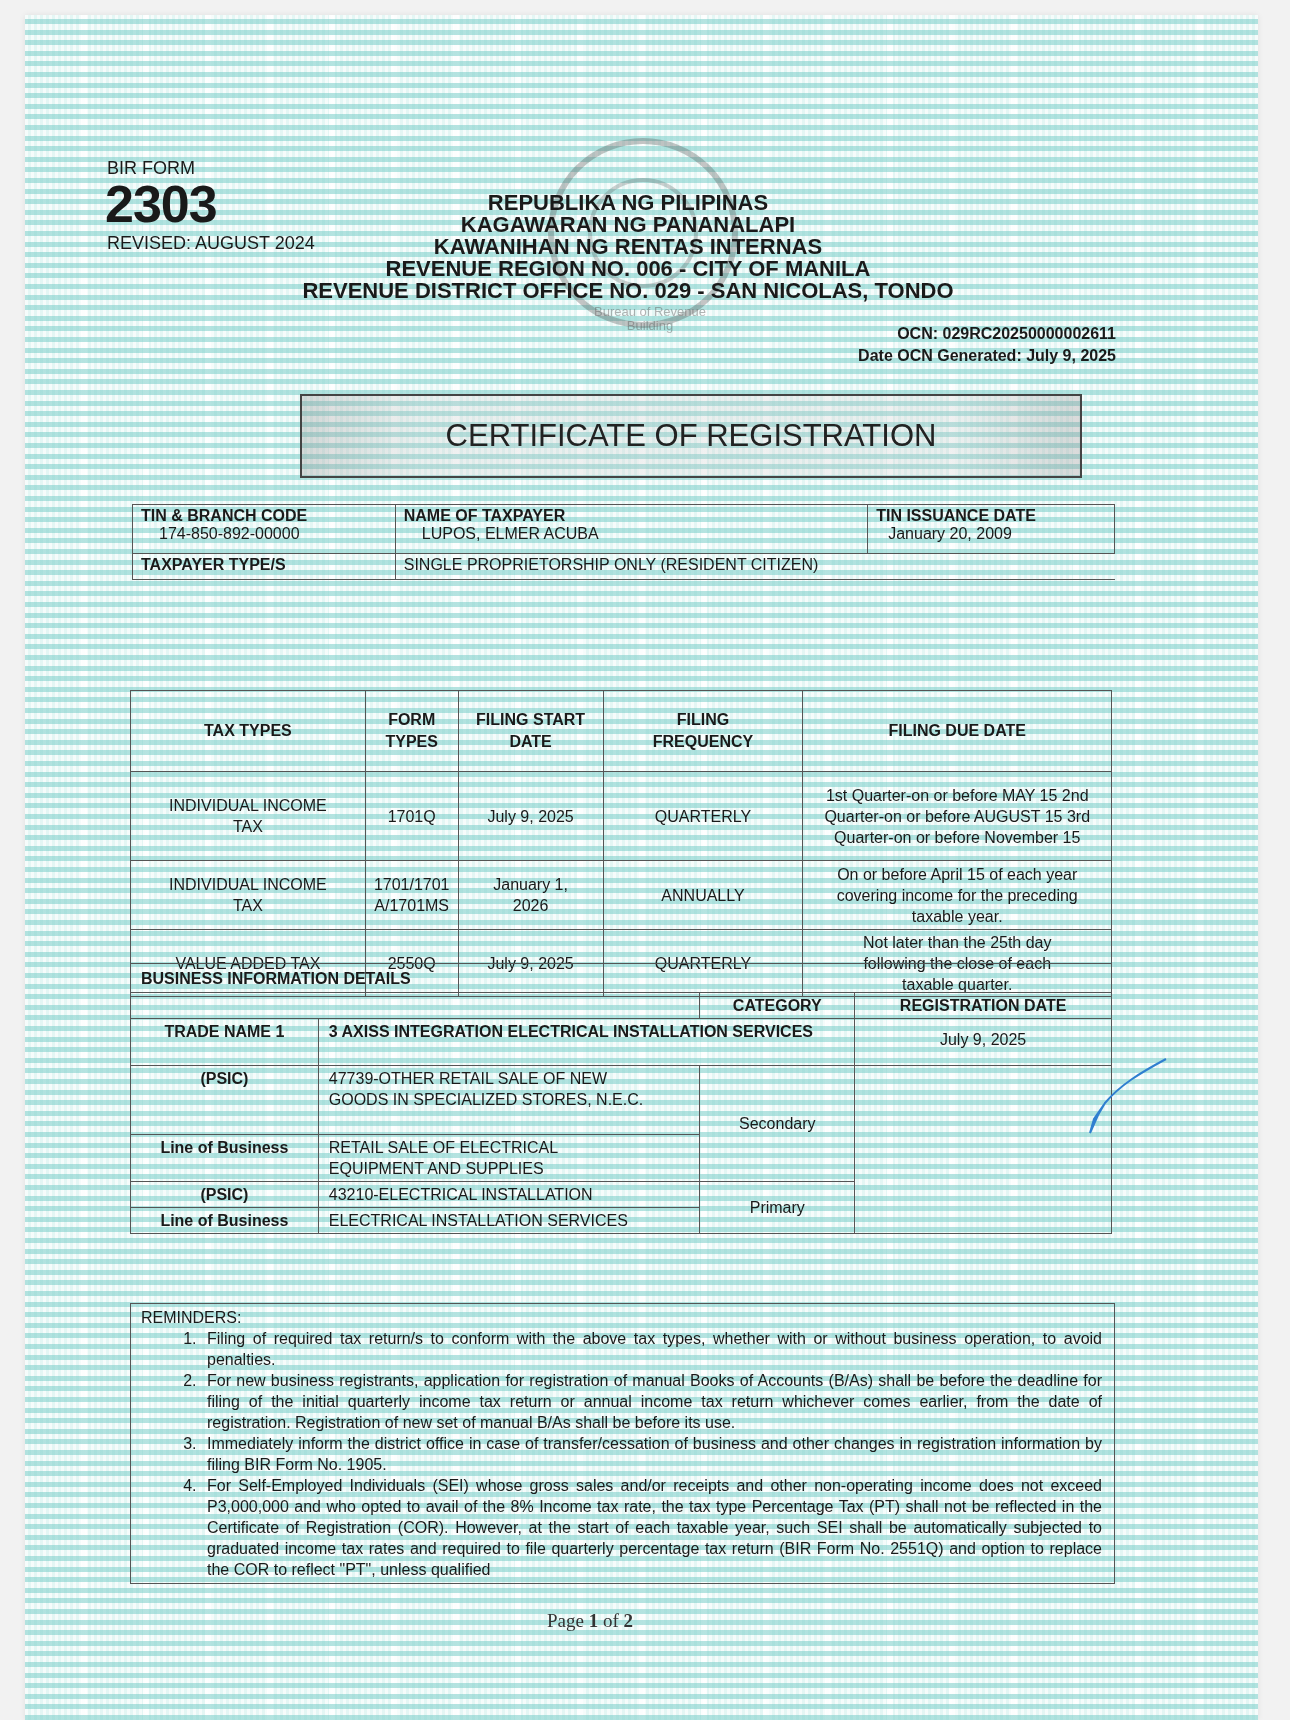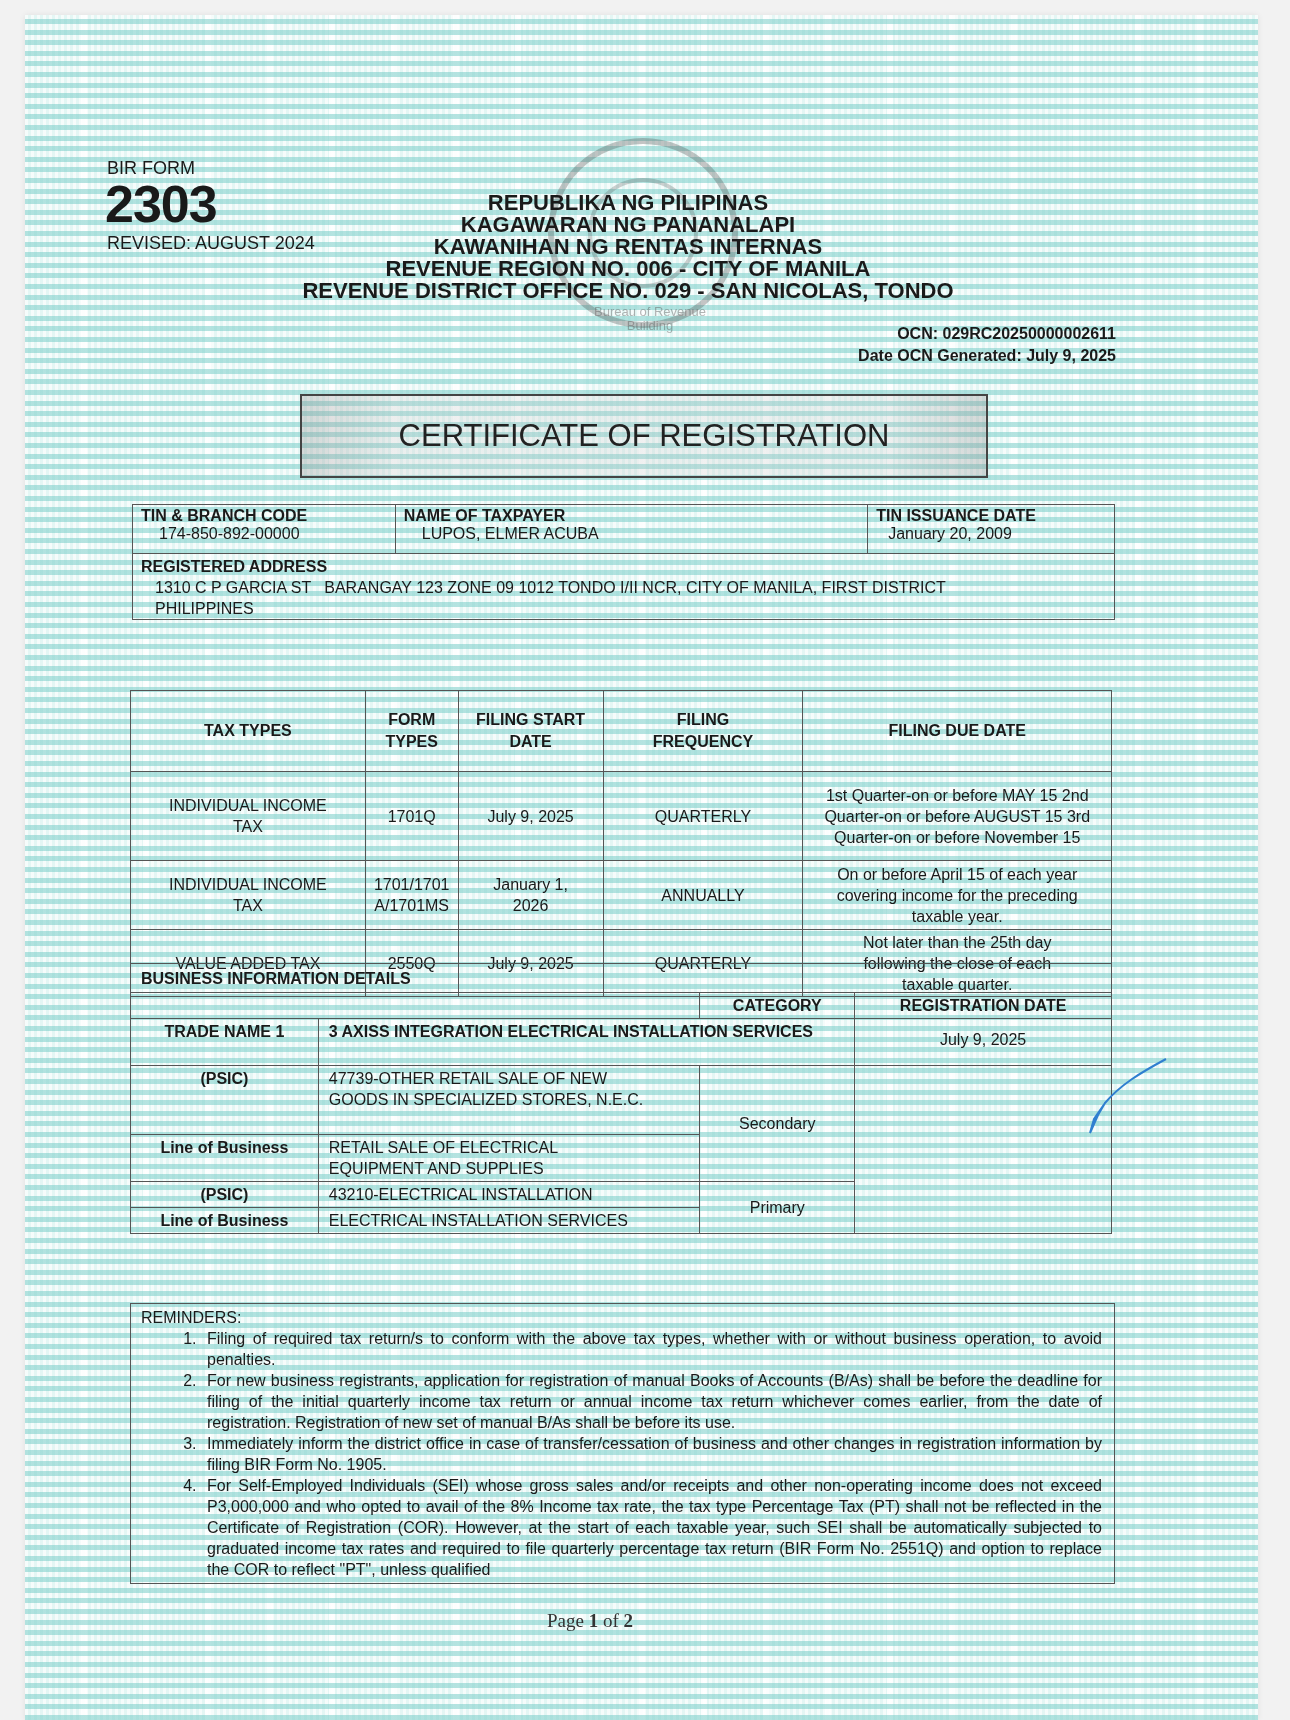--- a/index.html
+++ b/index.html
@@ -13,21 +13,21 @@
   }
   .abs { position:absolute; }
   .seal { position:absolute; left:548px; top:138px; width:190px; height:190px; border-radius:50%; border:6px solid rgba(90,90,90,0.35); box-sizing:border-box; }
   .seal-inner { position:absolute; left:588px; top:178px; width:110px; height:110px; border-radius:50%; border:4px solid rgba(90,90,90,0.28); box-sizing:border-box; }
   .seal-text { position:absolute; left:590px; top:305px; width:120px; text-align:center; font-size:13px; color:rgba(90,90,90,0.45); line-height:14px; }
   .formlabel { left:107px; top:158px; font-size:18px; }
   .formnum { left:105px; top:176px; font-size:52px; font-weight:bold; letter-spacing:-1px; line-height:56px; }
   .revised { left:107px; top:233px; font-size:18px; }
   .hdr { left:300px; width:656px; text-align:center; font-size:22px; font-weight:bold; line-height:22px; }
   .ocn { right:174px; text-align:right; font-size:16px; font-weight:bold; }
-  .banner { left:300px; top:394px; width:688px; height:84px; border:2px solid #444; box-sizing:border-box;
+  .banner { left:300px; top:394px; width:782px; height:84px; border:2px solid #444; box-sizing:border-box;
     background: linear-gradient(90deg, rgba(150,150,150,0.35), rgba(200,200,200,0.25) 15%, rgba(200,200,200,0.25) 85%, rgba(150,150,150,0.35));
     display:flex; align-items:center; justify-content:center; font-size:31px; color:#222; }
   table { border-collapse:collapse; position:absolute; }
   td, th { border:1.5px solid #555; font-size:16px; vertical-align:top; padding:0; }
   .t1 { left:132px; top:504px; width:983px; }
   .t1 td { height:23px; padding:2px 8px 0 8px; }
   .b { font-weight:bold; }
   .ind { padding-left:18px; display:block; }
   .t2 { left:130px; top:690px; width:982px; }
   .t2 th { font-weight:bold; text-align:center; vertical-align:middle; height:80px; line-height:22px; }
@@ -84,25 +84,22 @@
     <td colspan="3">
       <span class="b">NAME OF TAXPAYER</span>
       <span class="ind">LUPOS, ELMER ACUBA</span>
     </td>
     <td>
       <span class="b">TIN ISSUANCE DATE</span>
       <span class="ind" style="padding-left:12px">January 20, 2009</span>
     </td>
   </tr>
   <tr>
-    <td colspan="5" style="height:62px; line-height:21px;">
-      <span class="b">REGISTERED ADDRESS</span><br>
-      <span style="padding-left:14px; white-space:pre;">1310 C P GARCIA ST   BARANGAY 123 ZONE 09 1012 TONDO I/II NCR, CITY OF MANILA, FIRST DISTRICT</span><br>
-      <span style="padding-left:14px;">PHILIPPINES</span>
-    </td>
+    <td class="b">TAXPAYER TYPE/S</td>
+    <td colspan="4" style="border-right:none;">SINGLE PROPRIETORSHIP ONLY (RESIDENT CITIZEN)</td>
   </tr>
 </tbody>
   </table>
 
 <table class="t2">
   <colgroup>
       <col style="width:235px">
       <col style="width:93px">
       <col style="width:145px">
       <col style="width:200px">

